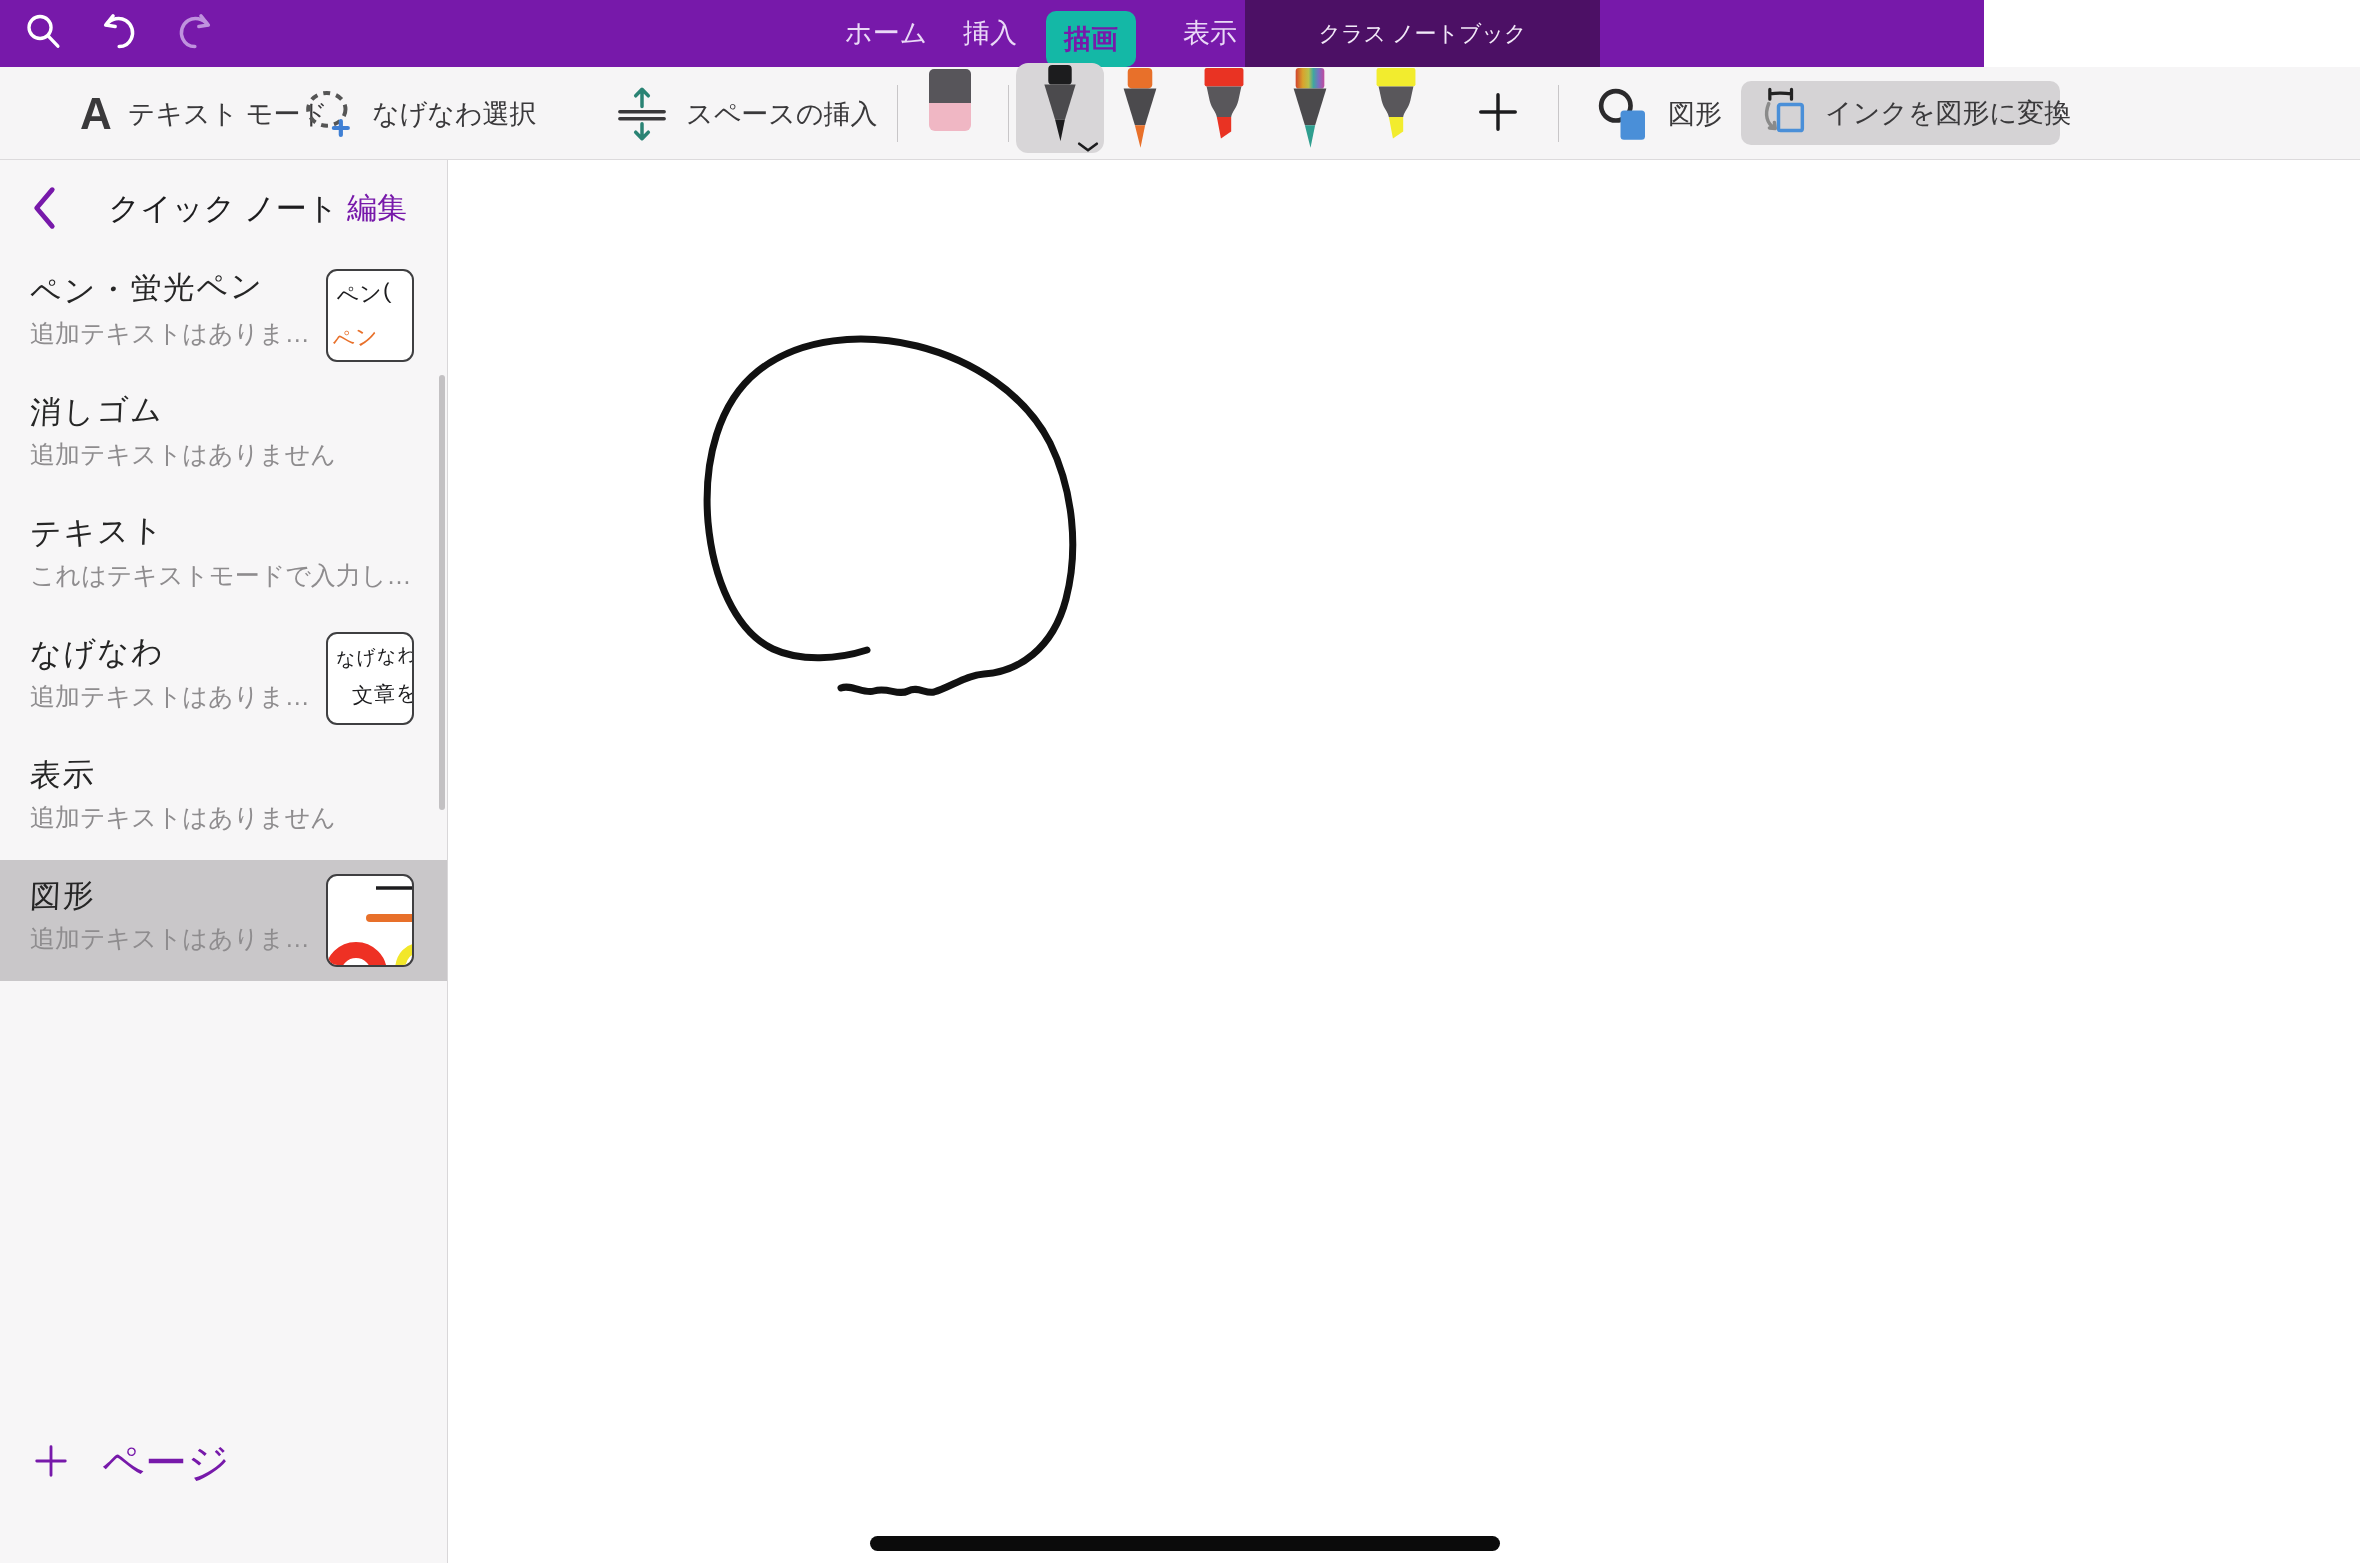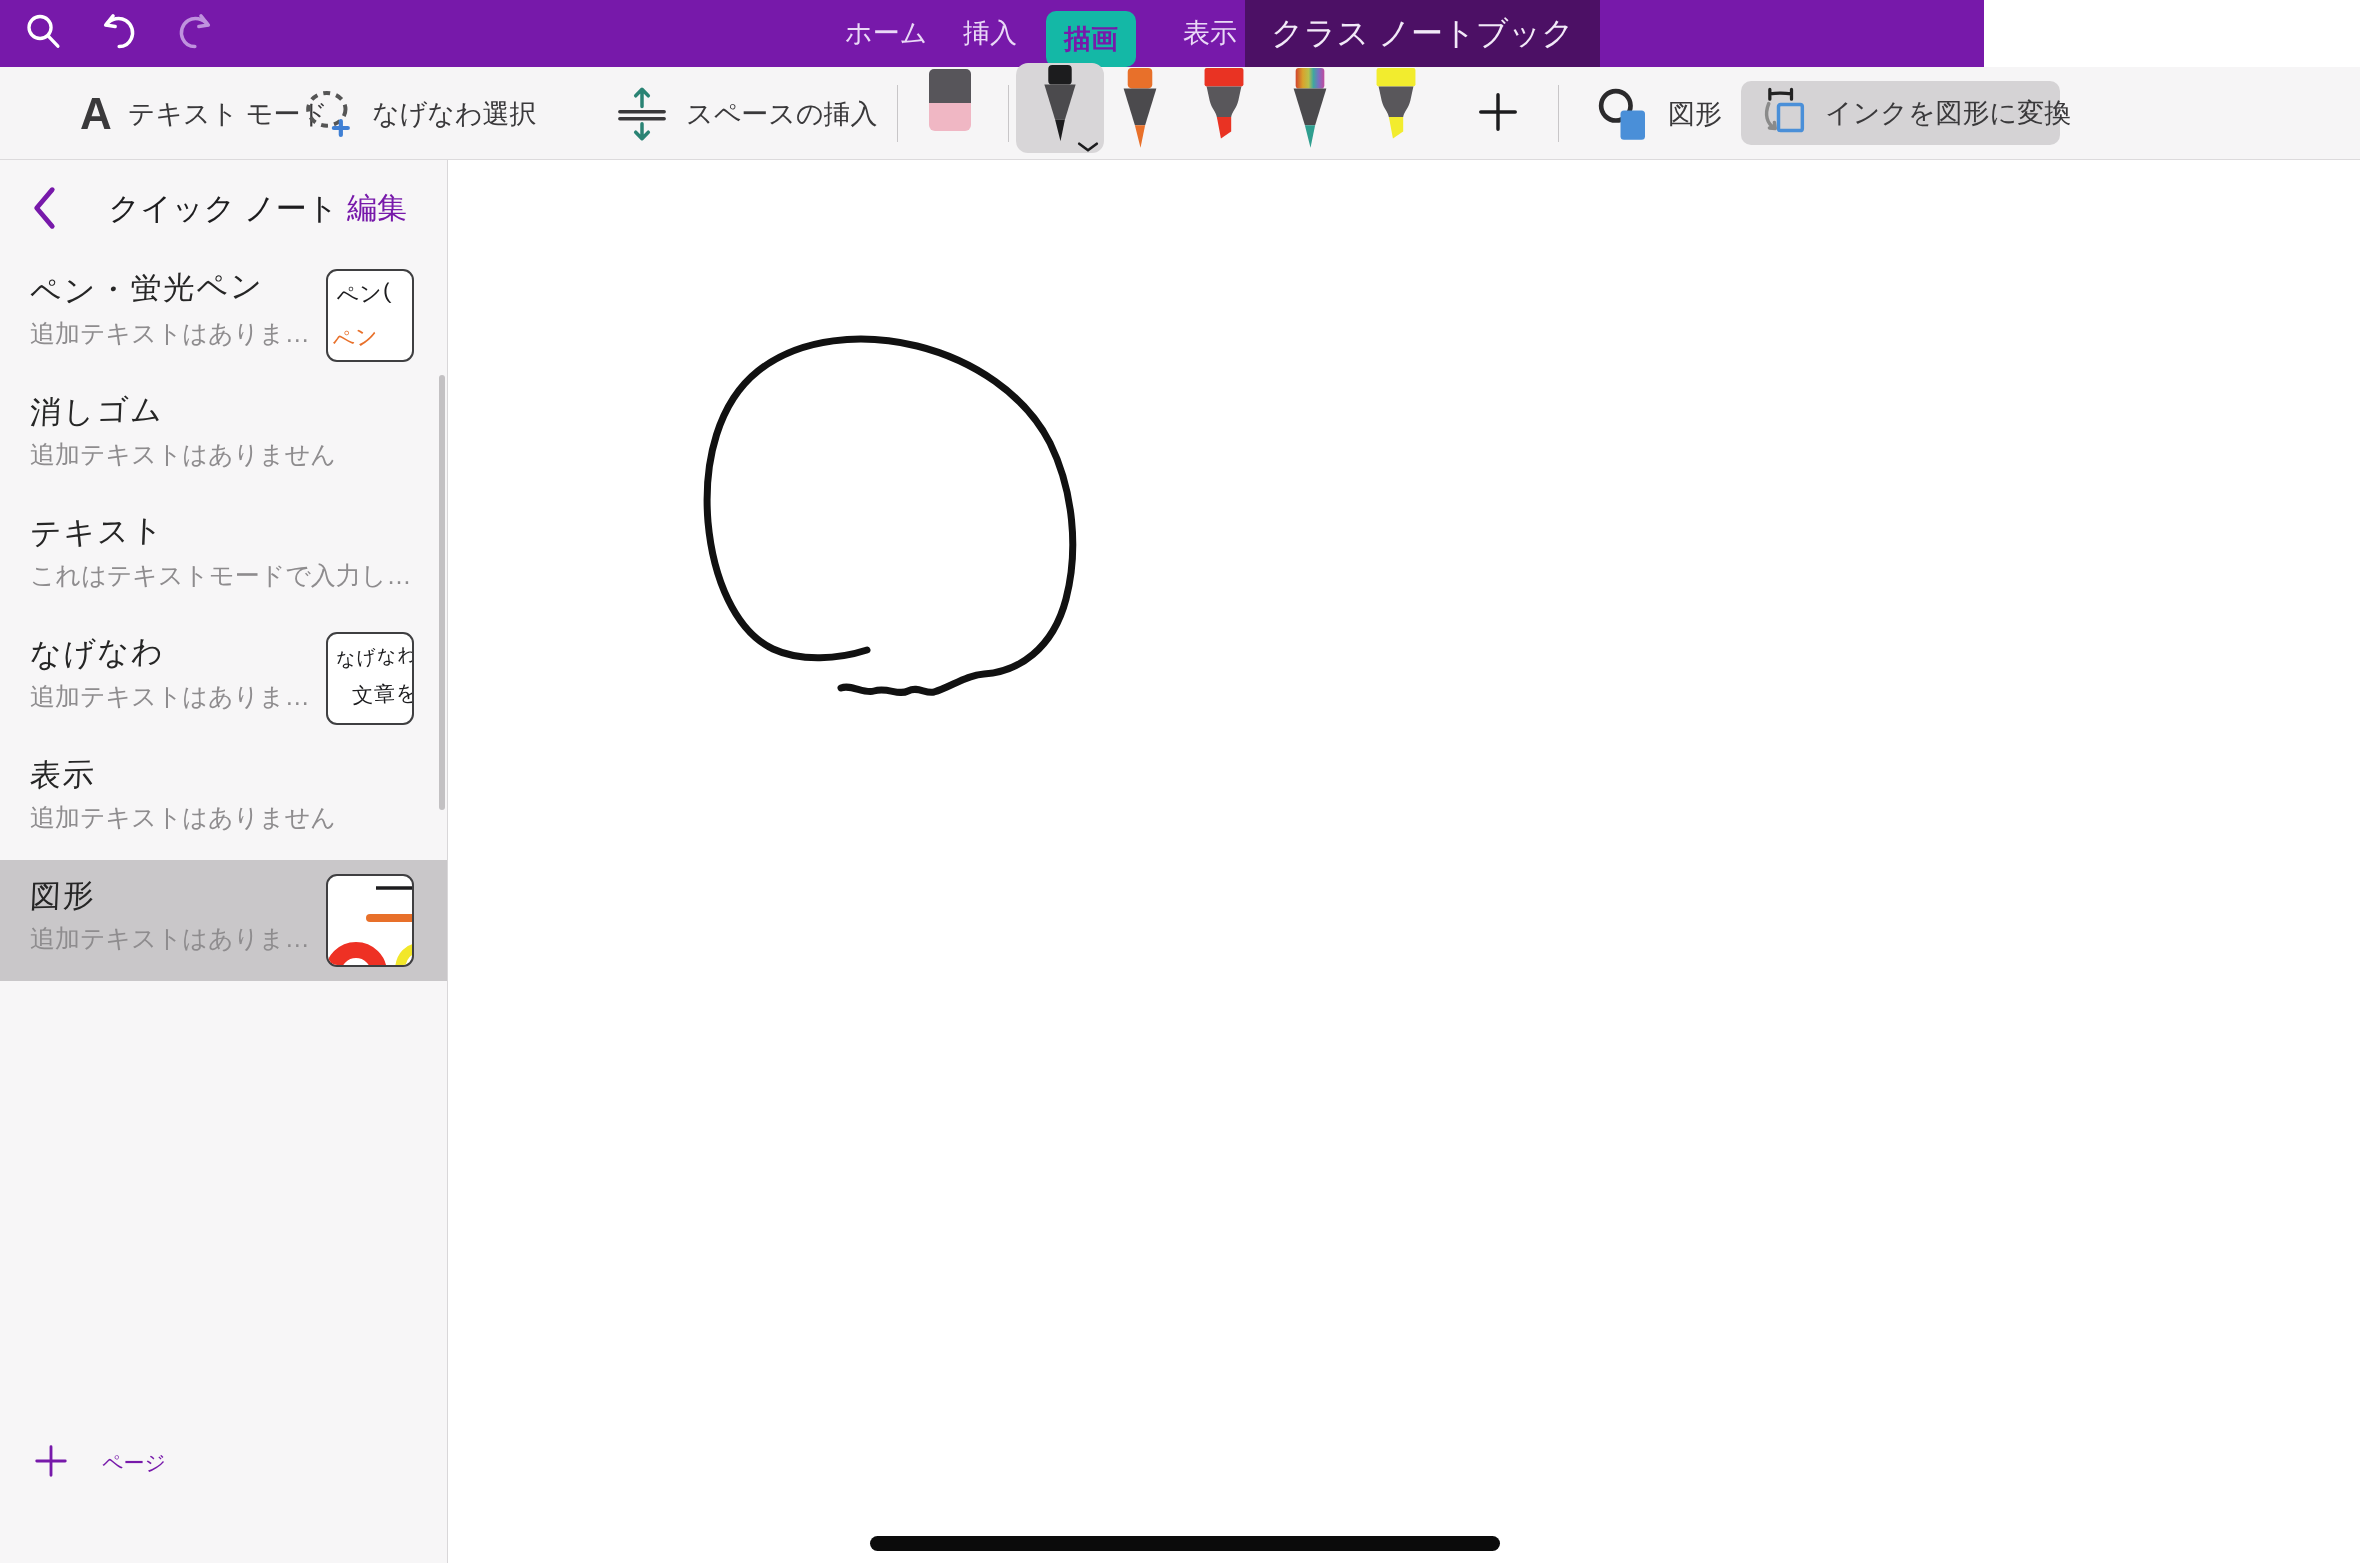--- a/index.html
+++ b/index.html
@@ -16,21 +16,21 @@
   .stage{position:relative;width:2360px;height:1563px;background:#fff;}
 
   
   .topbar{position:absolute;left:0;top:0;width:1984px;height:67px;background:var(--purple);}
   .icon-btn{position:absolute;top:10px;width:46px;height:46px;display:flex;align-items:center;justify-content:center;cursor:pointer;}
   .icon-btn svg{width:42px;height:42px;}
   .tab{position:absolute;top:0;height:67px;line-height:67px;font-size:27px;color:#ead9f7;cursor:pointer;white-space:nowrap;}
   .tab-draw{position:absolute;left:1046px;top:11px;width:90px;height:56px;background:#14b8a6;border-radius:10px;
     color:var(--purple);font-size:27px;font-weight:700;text-align:center;line-height:56px;cursor:pointer;}
   .tab-dark{position:absolute;left:1245px;top:0;width:355px;height:67px;background:var(--purple-dark);
-    color:#f2e9f8;font-size:32px;text-align:center;line-height:67px;cursor:pointer;}
+    color:#f2e9f8;font-size:22px;text-align:center;line-height:67px;cursor:pointer;}
 
   
   .toolbar{position:absolute;left:0;top:67px;width:2360px;height:93px;background:var(--toolbar-bg);border-bottom:1px solid #dcdadc;}
   .tb-btn{position:absolute;top:0;height:93px;display:flex;align-items:center;gap:16px;cursor:pointer;color:var(--dark-text);font-size:27px;white-space:nowrap;}
   .tb-sep{position:absolute;top:18px;width:1px;height:57px;background:#c8c6c8;}
   .a-glyph{font-size:44px;font-weight:700;color:var(--dark-text);line-height:1;}
   .tb-icon{width:56px;height:56px;}
   .tb-icon svg{width:56px;height:56px;}
   .pen-btn{position:absolute;top:1px;width:56px;height:88px;cursor:pointer;}
   .pen-btn svg{width:56px;height:88px;display:block;}
@@ -53,21 +53,21 @@
   .sb-title{position:absolute;left:0;right:0;top:28px;text-align:center;font-size:31px;color:#1d1d1f;}
   .sb-edit{position:absolute;right:40px;top:28px;font-size:30px;color:var(--purple);cursor:pointer;}
   .page-item{position:relative;height:121px;cursor:pointer;}
   .page-item.selected{background:#c9c7c9;}
   .pg-title{position:absolute;left:30px;top:16px;font-size:31px;color:#262626;letter-spacing:2px;transform:rotate(-1.5deg) skewX(-4deg);transform-origin:left center;white-space:nowrap;}
   .pg-sub{position:absolute;left:30px;top:62px;font-size:25px;color:var(--gray-text);white-space:nowrap;}
   .pg-thumb{position:absolute;right:33px;top:14px;width:88px;height:93px;background:#fff;border:2.5px solid #3f3f41;border-radius:11px;overflow:hidden;}
   .pg-thumb .tline{position:absolute;white-space:nowrap;letter-spacing:1px;}
   .sb-scrollbar{position:absolute;right:2px;top:215px;width:6px;height:435px;border-radius:3px;background:#c3c1c3;cursor:pointer;}
   .sb-footer{position:absolute;left:0;bottom:70px;height:60px;display:flex;align-items:center;gap:32px;padding-left:32px;cursor:pointer;}
-  .sb-footer .lbl{font-size:21px;color:var(--purple);}
+  .sb-footer .lbl{font-size:42px;color:var(--purple);}
 
   
   .canvas{position:absolute;left:449px;top:161px;width:1911px;height:1402px;background:#fff;}
   .canvas svg{position:absolute;left:0;top:0;}
   .home-indicator{position:absolute;left:870px;top:1536px;width:630px;height:15px;border-radius:8px;background:#0b0b0b;cursor:pointer;}
 </style>
 </head>
 <body>
 
 <div class="stage">

